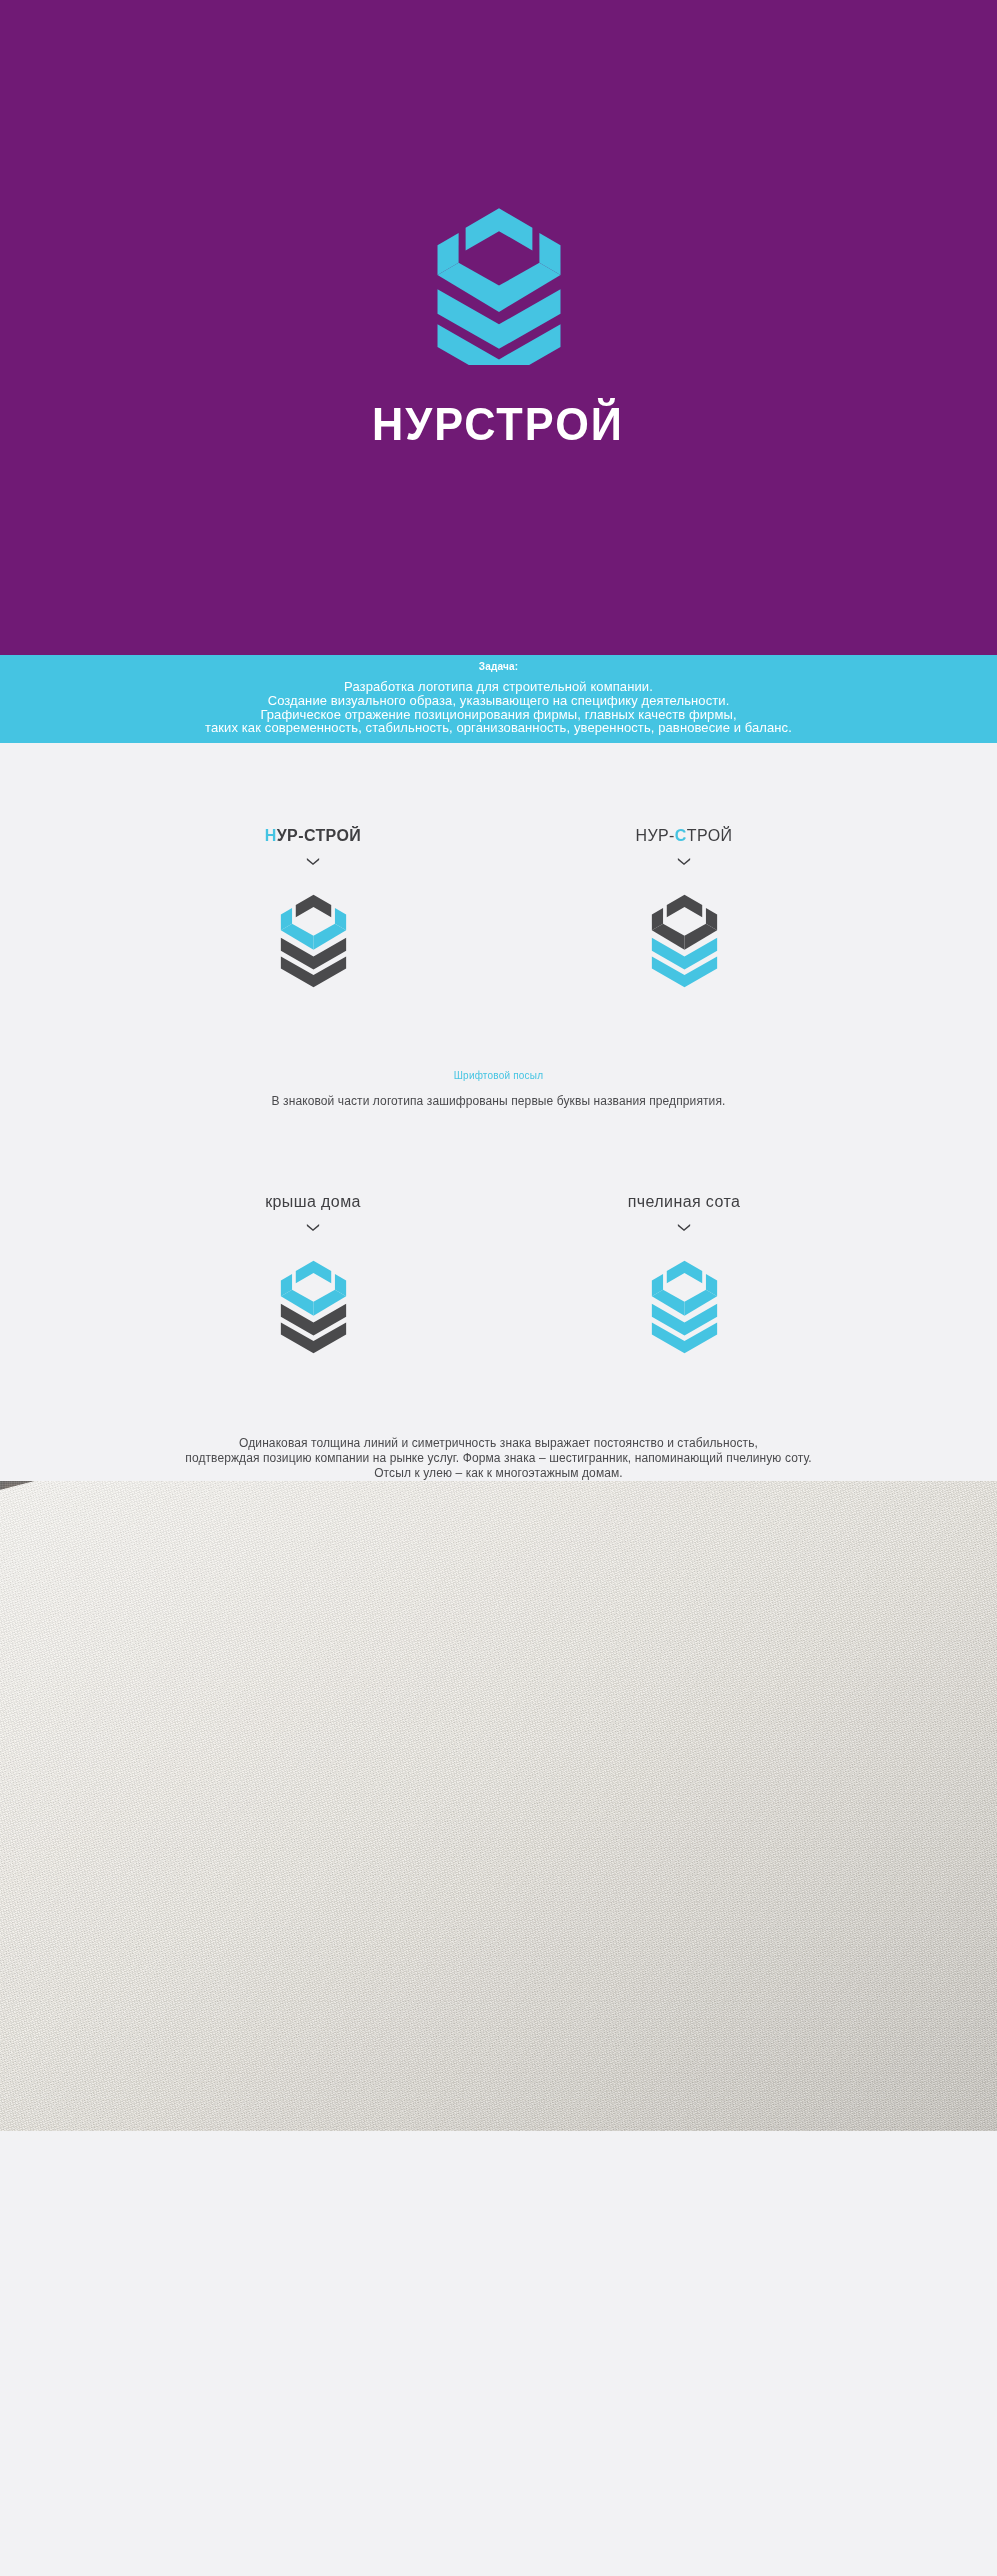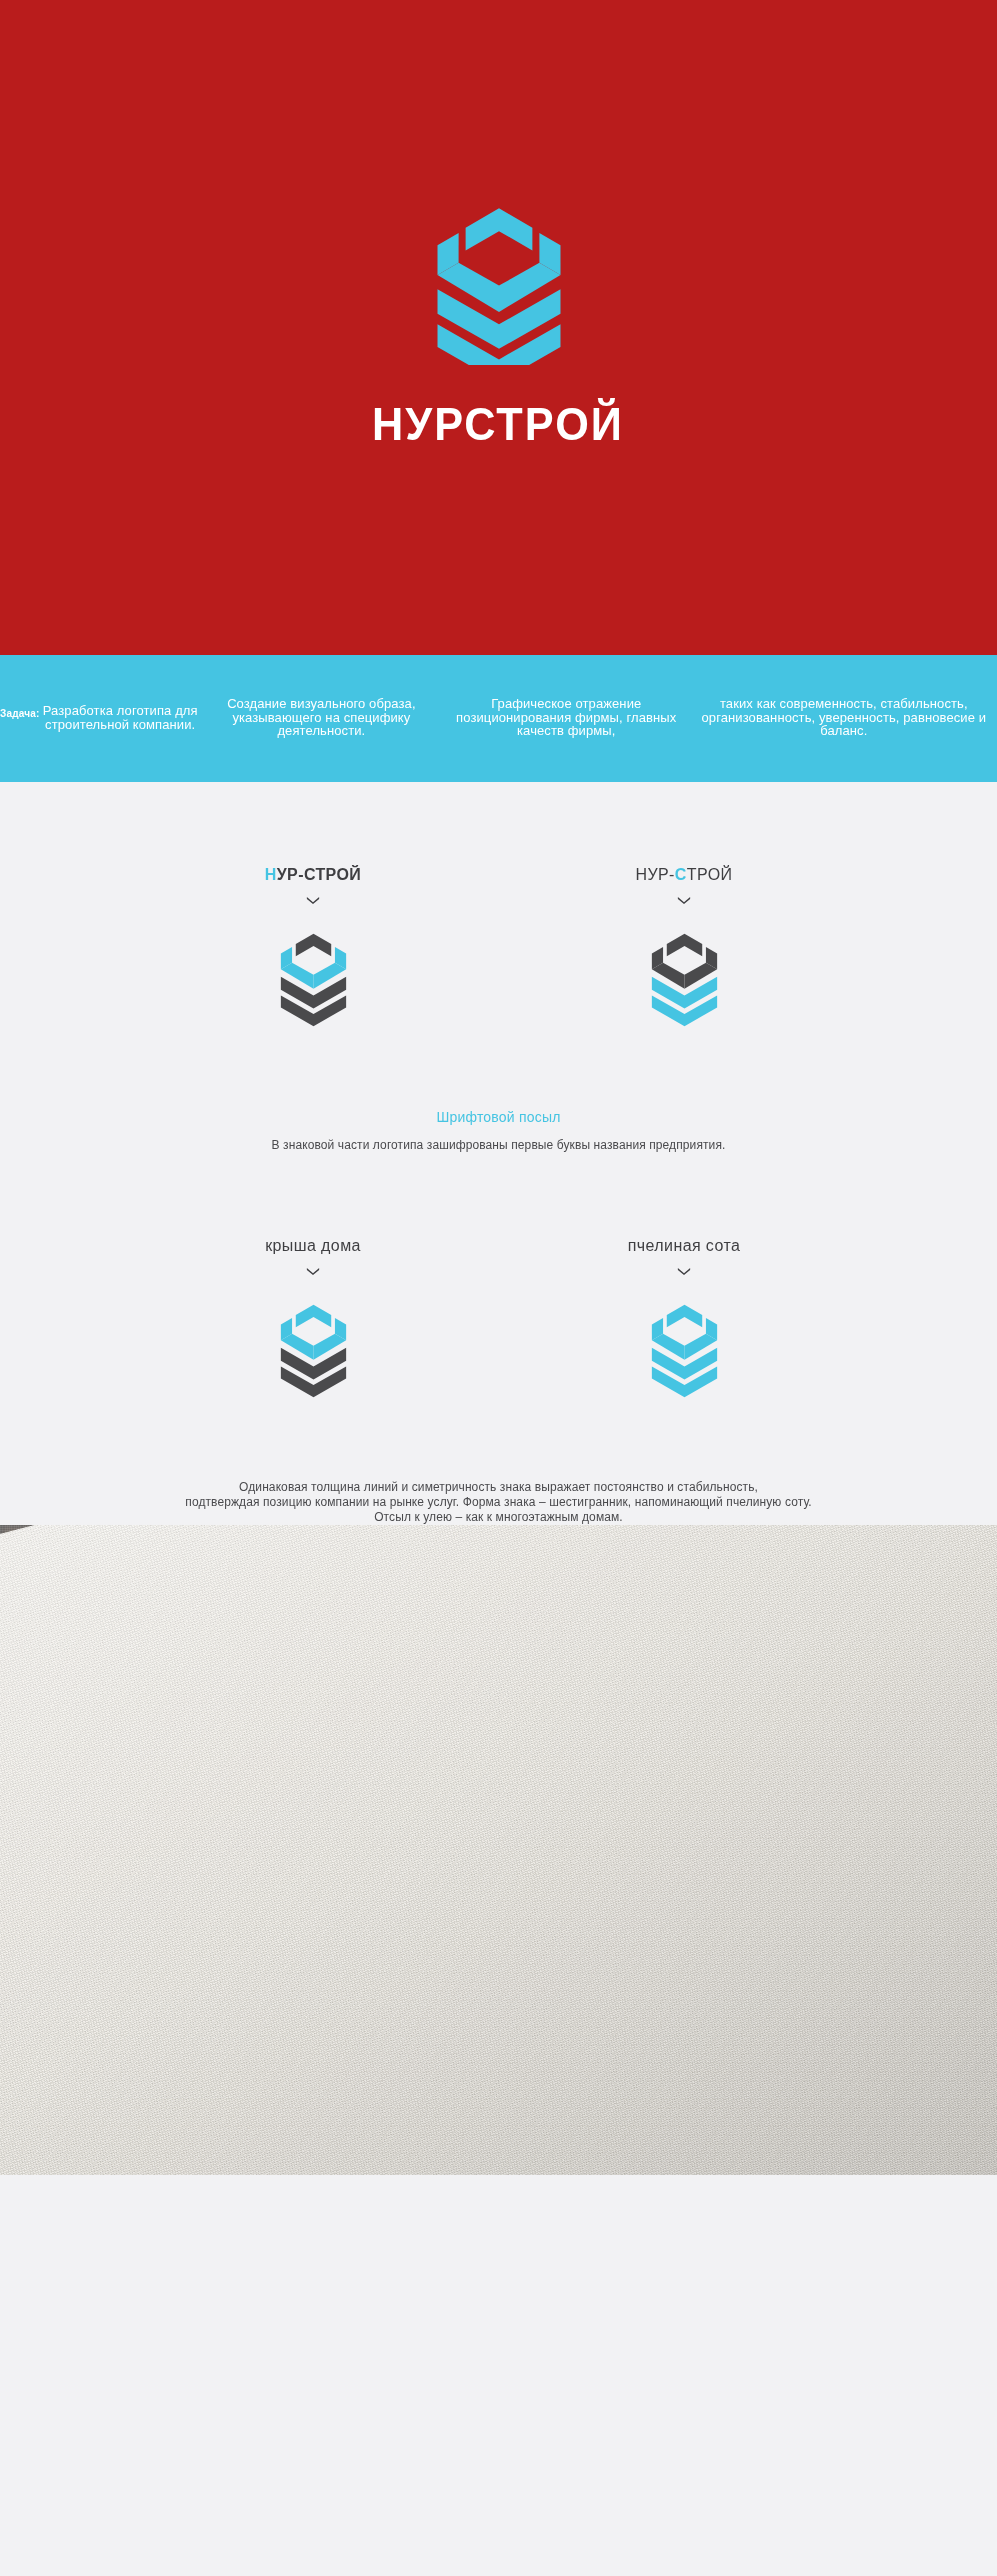--- a/index.html
+++ b/index.html
@@ -6,43 +6,43 @@
   html, body {
     width: 997px;
     background: #f2f2f4;
     font-family: "Liberation Sans", "DejaVu Sans", sans-serif;
   }
   .page { width: 997px; height: 2576px; position: relative; overflow: hidden; }
 
   
   .hero {
     height: 655px;
-    background: #b91c1c;
+    background: #701a75;
     display: flex;
     flex-direction: column;
     align-items: center;
     justify-content: center;
   }
   .hero-mark { margin-bottom: 33px; }
   .hero-wordmark {
     font-size: 46px;
     font-weight: 700;
     letter-spacing: 2.2px;
     color: #ffffff;
     line-height: 1;
     font-stretch: condensed;
     transform: scaleX(0.94);
   }
 
   
   .banner {
     background: #45c4e2;
-    height: 127px;
+    height: 88px;
     display: flex;
-    flex-direction: row;
+    flex-direction: column;
     align-items: center;
     justify-content: center;
     color: #ffffff;
     padding: 7px 0 8.8px;
   }
   .banner-title {
     font-size: 10px;
     font-weight: 700;
     margin-bottom: 8px;
     letter-spacing: 0.2px;
@@ -75,21 +75,21 @@
   .concept-label.bold { font-weight: 700; }
   .chev-down {
     width: 14px; height: 8px; margin-bottom: 23px;
   }
   .mark-wrap { height: 106px; display:flex; align-items:center; justify-content:center; }
 
   
   .caption-block { text-align: center; padding-top: 76px; }
   .caption-title {
     color: #45c4e2;
-    font-size: 14px;
+    font-size: 10px;
     margin-bottom: 12.3px;
     letter-spacing: 0.2px;
   }
   .caption-body {
     color: #4a4a4d;
     font-size: 12px;
     line-height: 15px;
     letter-spacing: 0.1px;
   }
 

